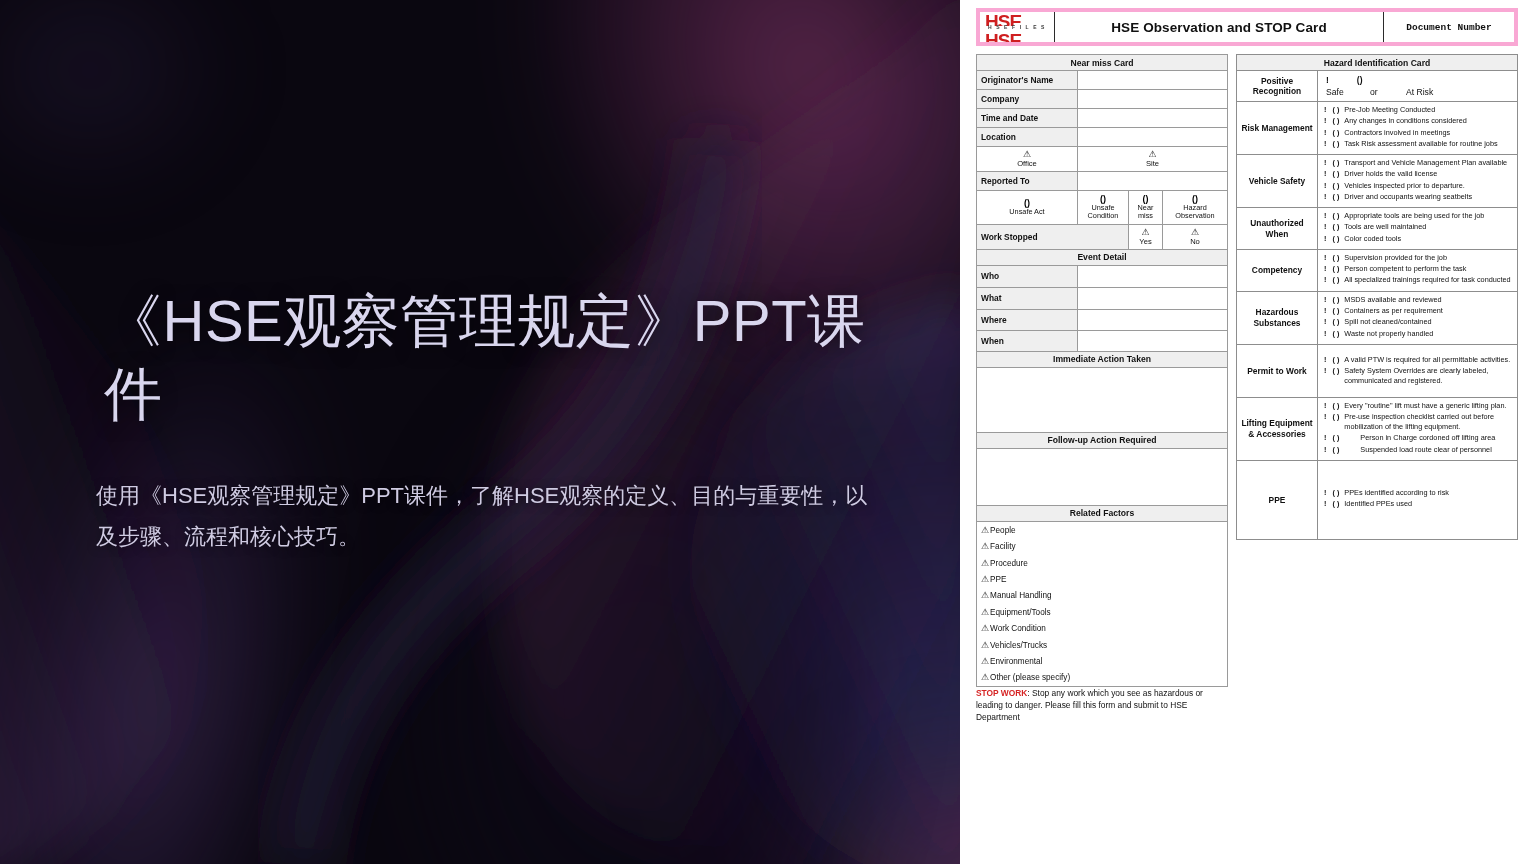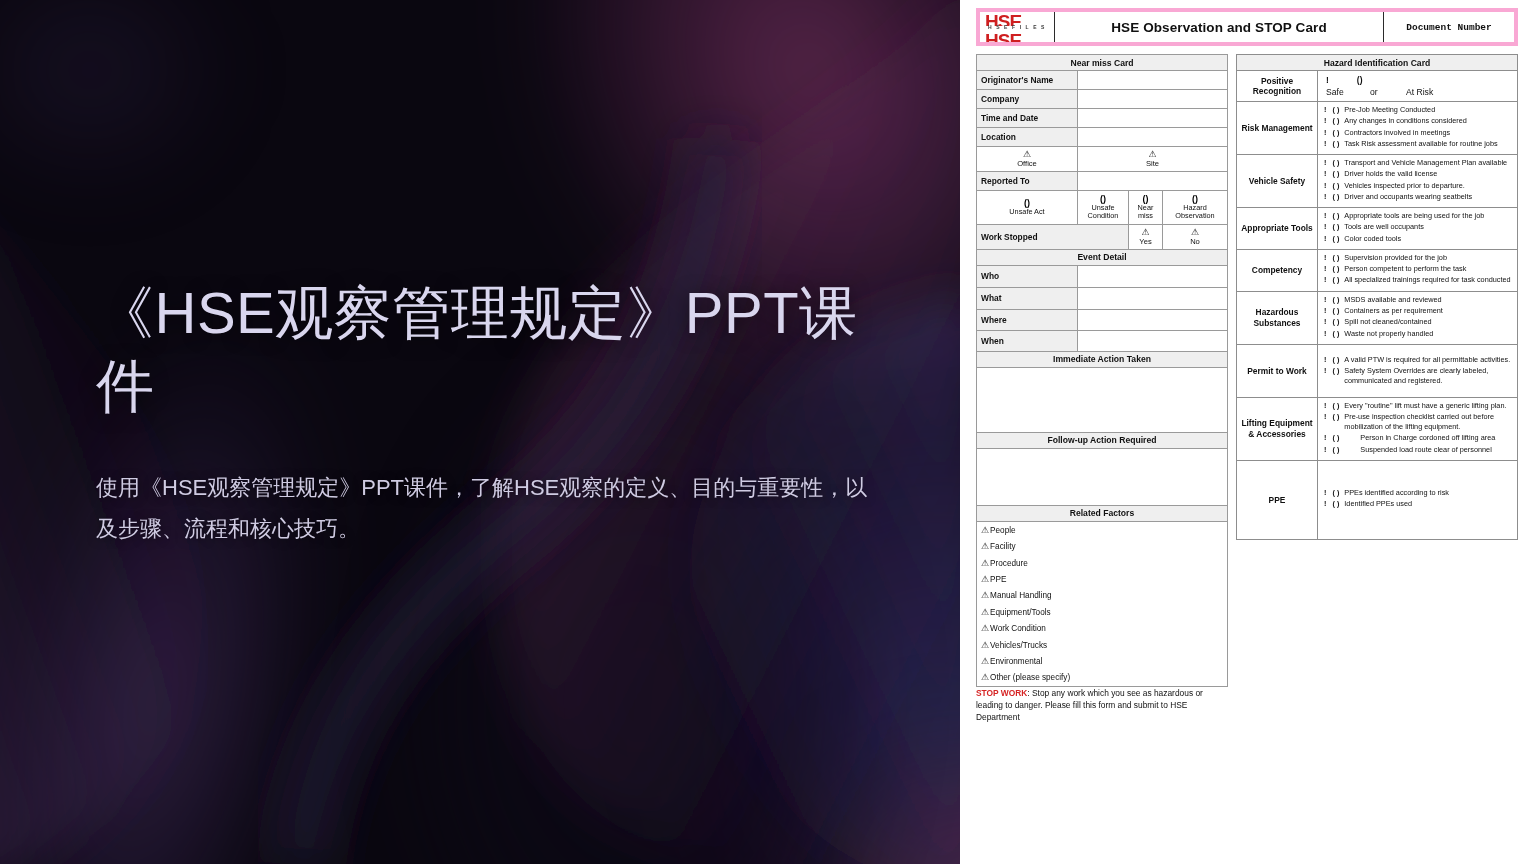--- a/index.html
+++ b/index.html
@@ -42,21 +42,21 @@
     background:radial-gradient(closest-side, rgba(12,9,22,0.92), rgba(12,9,22,0.45) 60%, rgba(10,7,16,0) 78%);
   }
   .b6{ 
     width:420px;height:360px;left:-120px;top:-110px;
     background:radial-gradient(closest-side, rgba(70,50,105,0.22), rgba(10,7,16,0) 72%);
   }
   .swirl-svg{position:absolute;inset:0;width:960px;height:864px;}
 
   .slide-content{position:relative;z-index:5;padding:0 0 0 96px;}
   .slide-title{
-    margin:0;padding-top:276px;
+    margin:8px;padding-top:276px;
     width:780px;
     font-size:58px;line-height:1.26;
     font-weight:400;
     letter-spacing:.5px;
     color:#d9d6ee;
     text-shadow:0 2px 18px rgba(0,0,0,.55);
   }
   .slide-sub{
     margin:46px 0 0 0;width:790px;
     font-size:22px;line-height:1.85;
@@ -461,29 +461,29 @@
                 <span class="hz-tx">Vehicles inspected prior to departure.</span>
                   </div>
               <div class="hz-li">
                 <span class="hz-mk">! ()</span>
                 <span class="hz-tx">Driver and occupants wearing seatbelts</span>
                   </div>
             </td>
           </tr>
 
           <tr>
-            <td class="hz-cat">Appropriate Tools</td>
+            <td class="hz-cat">Unauthorized When</td>
             <td class="hz-items">
               <div class="hz-li">
                 <span class="hz-mk">! ()</span>
                 <span class="hz-tx">Appropriate tools are being used for the job</span>
                   </div>
               <div class="hz-li">
                 <span class="hz-mk">! ()</span>
-                <span class="hz-tx">Tools are well occupants</span>
+                <span class="hz-tx">Tools are well maintained</span>
                   </div>
               <div class="hz-li">
                 <span class="hz-mk">! ()</span>
                 <span class="hz-tx">Color coded tools</span>
                   </div>
             </td>
           </tr>
 
           <tr>
             <td class="hz-cat">Competency</td>

